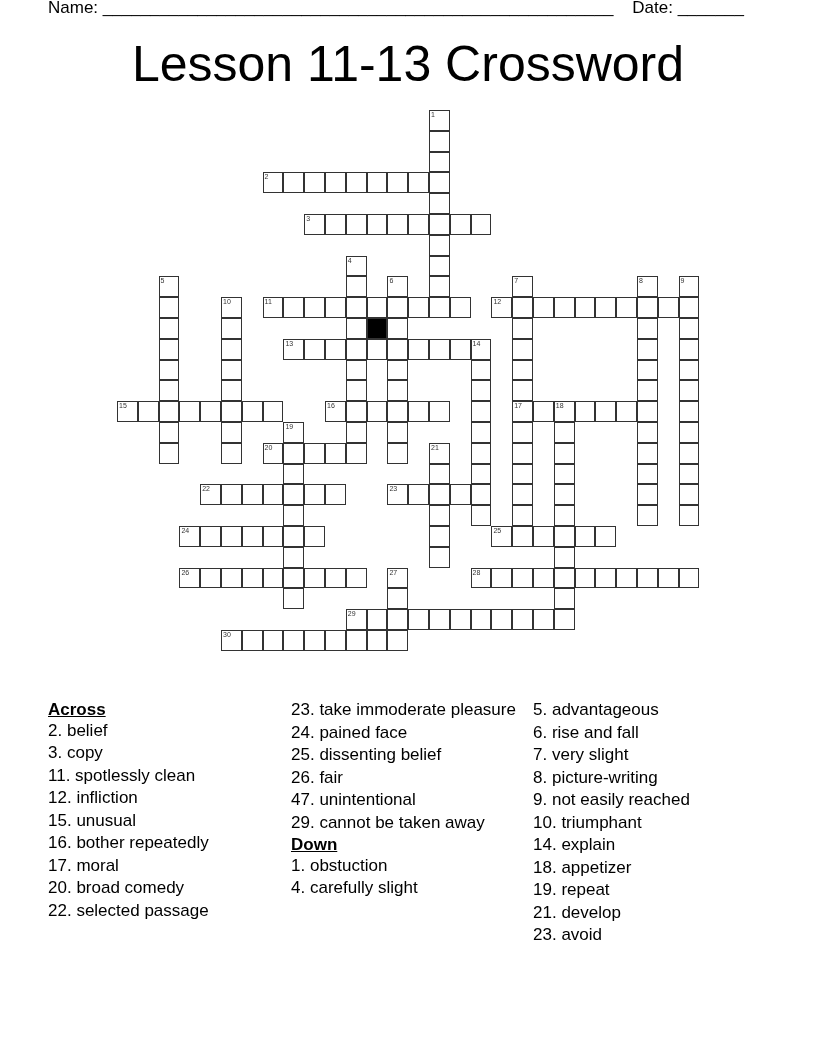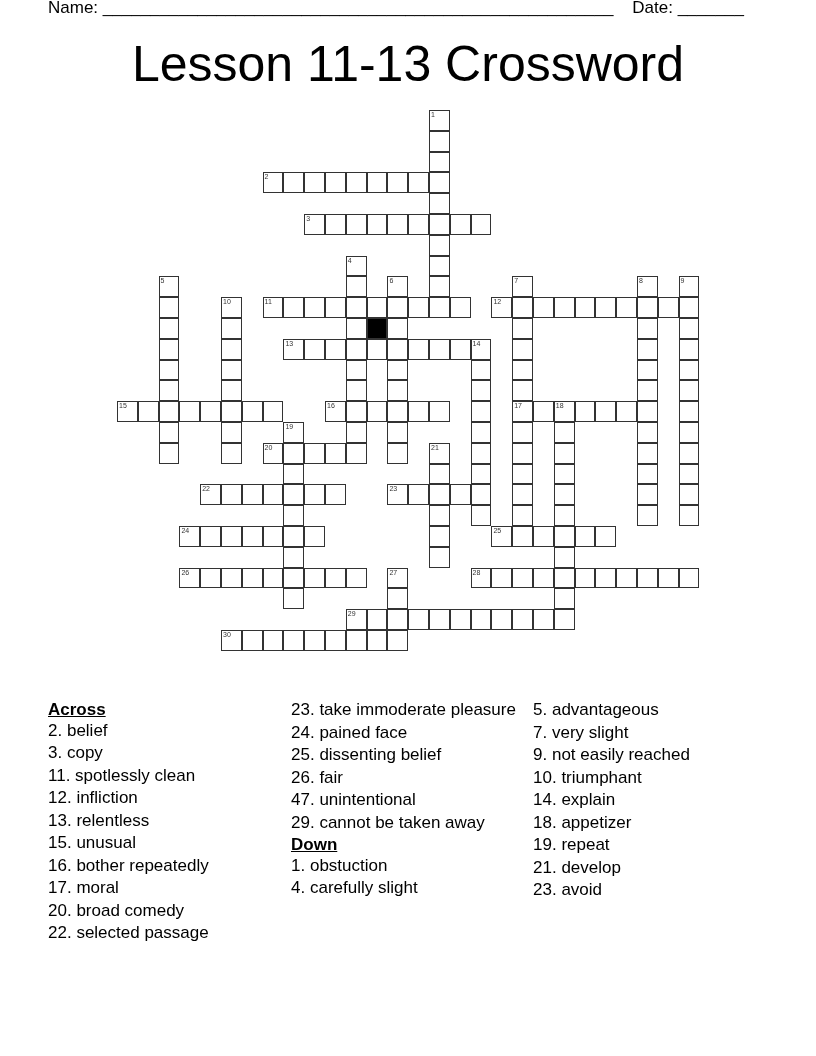--- a/index.html
+++ b/index.html
@@ -318,21 +318,20 @@
     <div class="cell" style="left: 270.4px; top: 478.4px;"></div>
     <div class="cell black" style="left: 249.6px; top: 208px;"></div>
   </div>
 
 <div class="clues" id="col1">
   <div class="heading">Across</div>
   <div class="clue"><b>2.</b> <span>belief</span></div>
   <div class="clue"><b>3.</b> <span>copy</span></div>
   <div class="clue"><b>11.</b> <span>spotlessly clean</span></div>
   <div class="clue"><b>12.</b> <span>infliction</span></div>
-  <div class="clue"><b>13.</b> <span>relentless</span></div>
   <div class="clue"><b>15.</b> <span>unusual</span></div>
   <div class="clue"><b>16.</b> <span>bother repeatedly</span></div>
   <div class="clue"><b>17.</b> <span>moral</span></div>
   <div class="clue"><b>20.</b> <span>broad comedy</span></div>
   <div class="clue"><b>22.</b> <span>selected passage</span></div>
 </div>
 
 <div class="clues" id="col2">
   <div class="clue"><b>23.</b> <span>take immoderate pleasure</span></div>
   <div class="clue"><b>24.</b> <span>pained face</span></div>
@@ -340,21 +339,23 @@
   <div class="clue"><b>26.</b> <span>fair</span></div>
   <div class="clue"><b>47.</b> <span>unintentional</span></div>
   <div class="clue"><b>29.</b> <span>cannot be taken away</span></div>
   <div class="heading">Down</div>
   <div class="clue"><b>1.</b> <span>obstuction</span></div>
   <div class="clue"><b>4.</b> <span>carefully slight</span></div>
 </div>
 
 <div class="clues" id="col3">
   <div class="clue"><b>5.</b> <span>advantageous</span></div>
+  <div class="clue"><b>6.</b> <span>rise and fall</span></div>
   <div class="clue"><b>7.</b> <span>very slight</span></div>
+  <div class="clue"><b>8.</b> <span>picture-writing</span></div>
   <div class="clue"><b>9.</b> <span>not easily reached</span></div>
   <div class="clue"><b>10.</b> <span>triumphant</span></div>
   <div class="clue"><b>14.</b> <span>explain</span></div>
   <div class="clue"><b>18.</b> <span>appetizer</span></div>
   <div class="clue"><b>19.</b> <span>repeat</span></div>
   <div class="clue"><b>21.</b> <span>develop</span></div>
   <div class="clue"><b>23.</b> <span>avoid</span></div>
 </div>
 
 </body></html>

